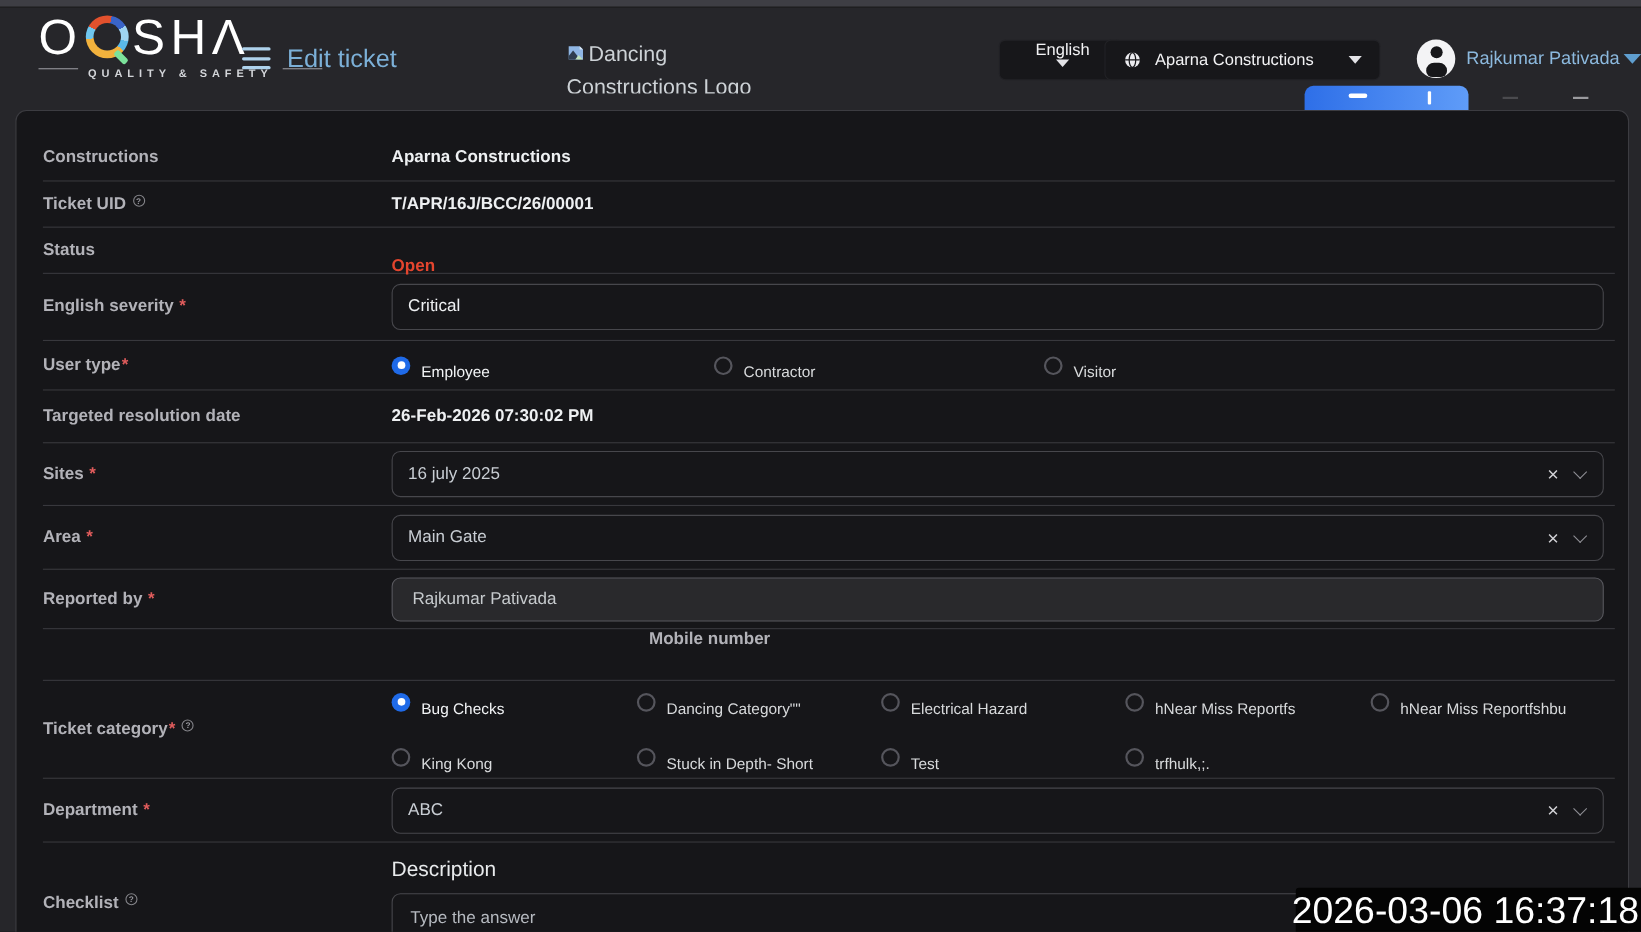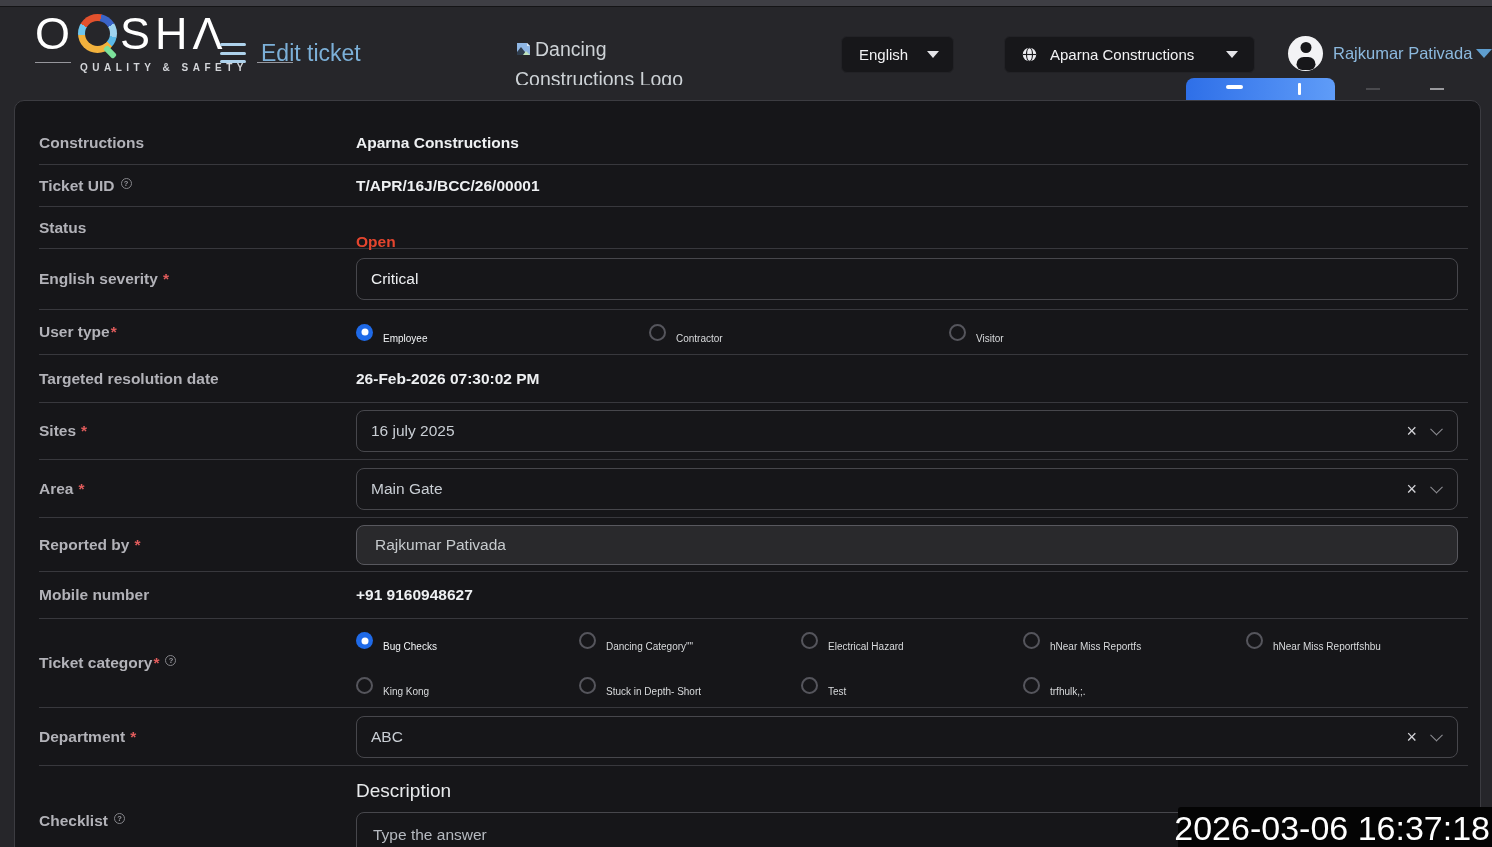--- a/index.html
+++ b/index.html
@@ -38,21 +38,21 @@
   .page-title { position:absolute; left:261px; top:33px;
     font-size:23px; color:#7cb0d8; font-weight:400; }
 
   .org-logo-broken { position:absolute; left:515px; top:27px; width:208px; height:51px;
     overflow:hidden; color:#cdd2d6; font-size:19.5px; line-height:30px; font-weight:400; }
   .org-logo-broken svg { vertical-align:-2px; margin-right:2px; }
 
   .hdr-btn { position:absolute; top:29px; height:37px; background:#17171a;
     border:1px solid #222226; border-radius:6px; display:flex; align-items:center;
     color:#f2f2f4; font-size:15px; cursor:pointer; }
-  .lang-btn { left:841px; width:113px; padding:0 14px 0 17px; justify-content:space-between; }
+  .lang-btn { left:908px; width:113px; padding:0 14px 0 17px; justify-content:flex-start;flex-direction:column; }
   .org-btn  { left:1004px; width:251px; padding:0 16px 0 16px; gap:12px; }
   .org-btn .org-label { flex:1; font-weight:500; }
   .caret { width:0; height:0; border-left:6px solid transparent; border-right:6px solid transparent;
     border-top:7px solid #e4e4e8; }
 
   .avatar { position:absolute; left:1288px; top:29px; width:35px; height:35px; border-radius:50%;
     background:#f3f3f5; overflow:hidden; cursor:pointer; }
   .avatar::before { content:''; position:absolute; top:6px; left:50%; transform:translateX(-50%);
     width:11px; height:11px; border-radius:50%; background:#17171a; }
   .avatar::after { content:''; position:absolute; top:21px; left:50%; transform:translateX(-50%);
@@ -106,41 +106,41 @@
   .readonly-input { width:100%; height:40px; background:#29292c; border:1px solid #58585e;
     border-radius:8px; display:flex; align-items:center; padding:0 18px;
     font-size:15.5px; color:#c6cacd; }
 
   .ropt { display:flex; align-items:center; gap:10px; cursor:pointer; }
   .radio { width:17px; height:17px; border-radius:50%; flex:0 0 17px;
     border:2px solid #55555c; background:transparent; position:relative; }
   .radio.checked { border:none; background:#1f6ae8; }
   .radio.checked::after { content:''; position:absolute; top:50%; left:50%;
     transform:translate(-50%,-50%); width:7px; height:7px; border-radius:50%; background:#fff; }
-  .rlabel { font-size:10px; color:#d8dadc; font-weight:400; white-space:nowrap;margin-top:12px; }
+  .rlabel { font-size:14px; color:#d8dadc; font-weight:400; white-space:nowrap;margin-top:12px; }
   .ropt.sel .rlabel { color:#f2f4f6; }
 
   .usertype-grid { display:flex; width:100%; }
   .usertype-grid .ropt:nth-child(1) { width:293px; }
   .usertype-grid .ropt:nth-child(2) { width:300px; }
 
   .category-grid { display:grid; width:100%;
     grid-template-columns:223px 222px 222px 223px auto; row-gap:22px; align-items:center; }
 
   .desc-label { color:#e8eaec; font-size:19px; font-weight:400; margin-bottom:10px; }
   .answer-input { width:100%; height:46px; background:transparent; border:1px solid #47474c;
     border-radius:8px; color:#e8e8ea; padding:0 16px; font-size:15.5px; outline:none;
     font-family:"Liberation Sans", sans-serif; }
   .answer-input::placeholder { color:#b6bac0; }
 
   
   .r-org { height:44px; } .r-uid { height:42px; } .r-status { height:42px; }
   .r-sev { height:61px; } .r-utype { height:45px; } .r-trd { height:48px; }
   .r-sites { height:57px; } .r-area { height:58px; } .r-repby { height:54px; }
-  .r-mobile { height:47px; } .r-cat { height:89px; } .r-dept { height:58px; }
+  .r-mobile { height:47px;flex-direction:column; } .r-cat { height:89px; } .r-dept { height:58px; }
   .r-check { padding-top:14px; align-items:flex-start; }
   .r-check .flabel { padding-top:32px; }
 
   
   .timestamp { position:absolute; left:1178px; top:807px; width:314px; height:42px;
     background:#040404; color:#fff; font-size:34px; font-weight:400;
     display:flex; align-items:center; justify-content:flex-end; z-index:5;
     border-radius:3px 0 0 0; padding-right:2px; white-space:nowrap; }
 </style>
 </head>

